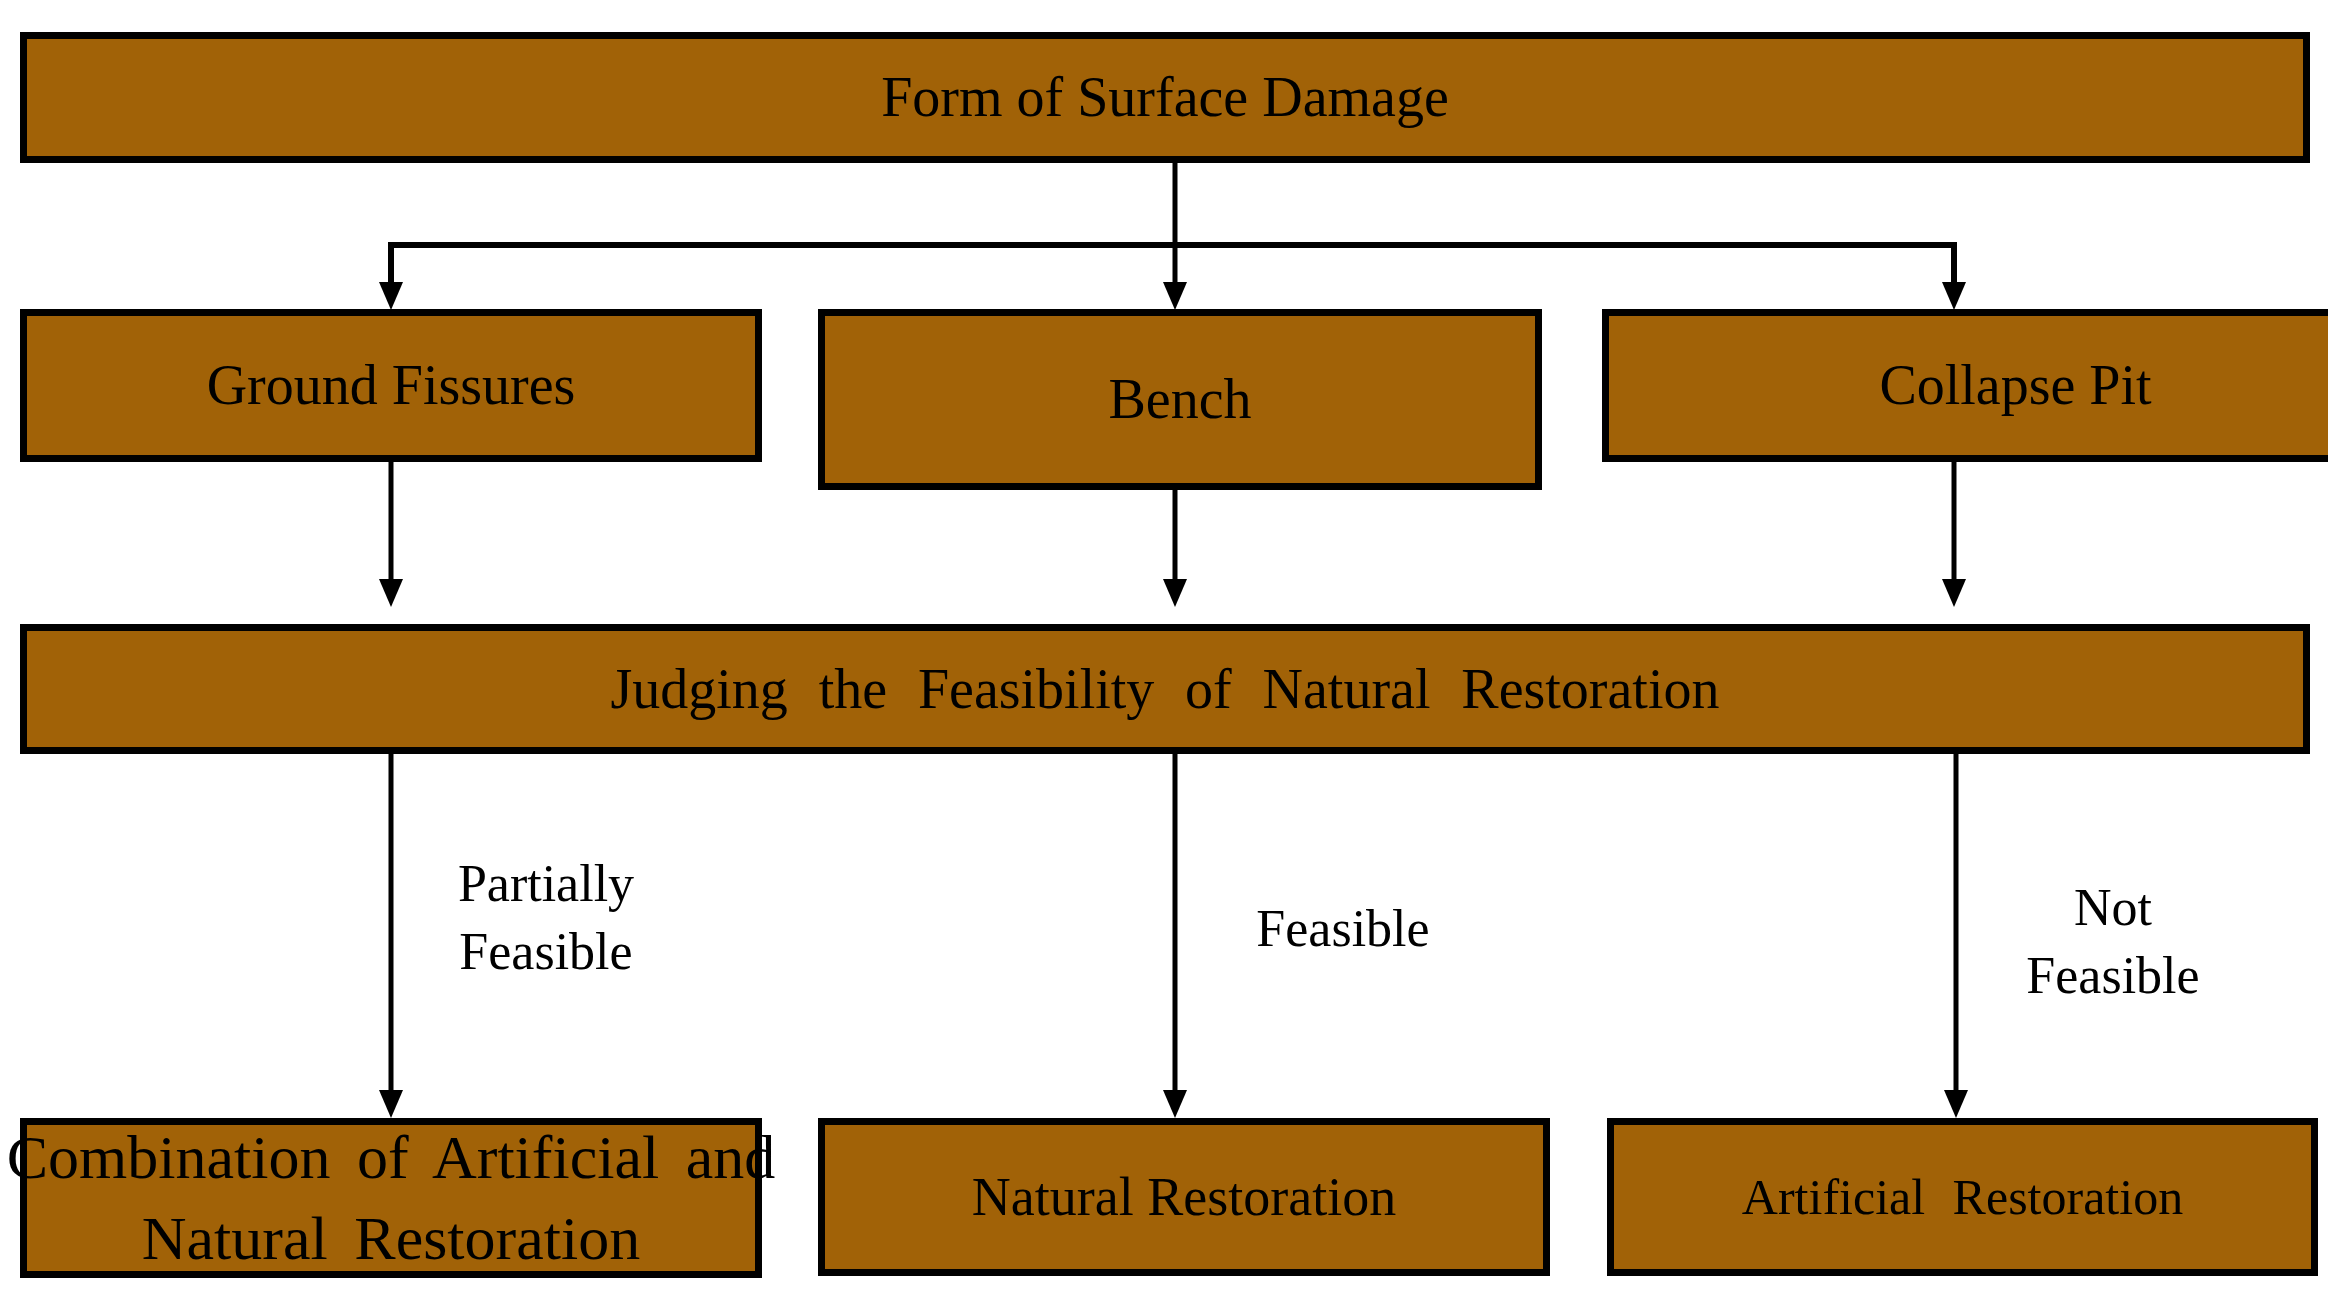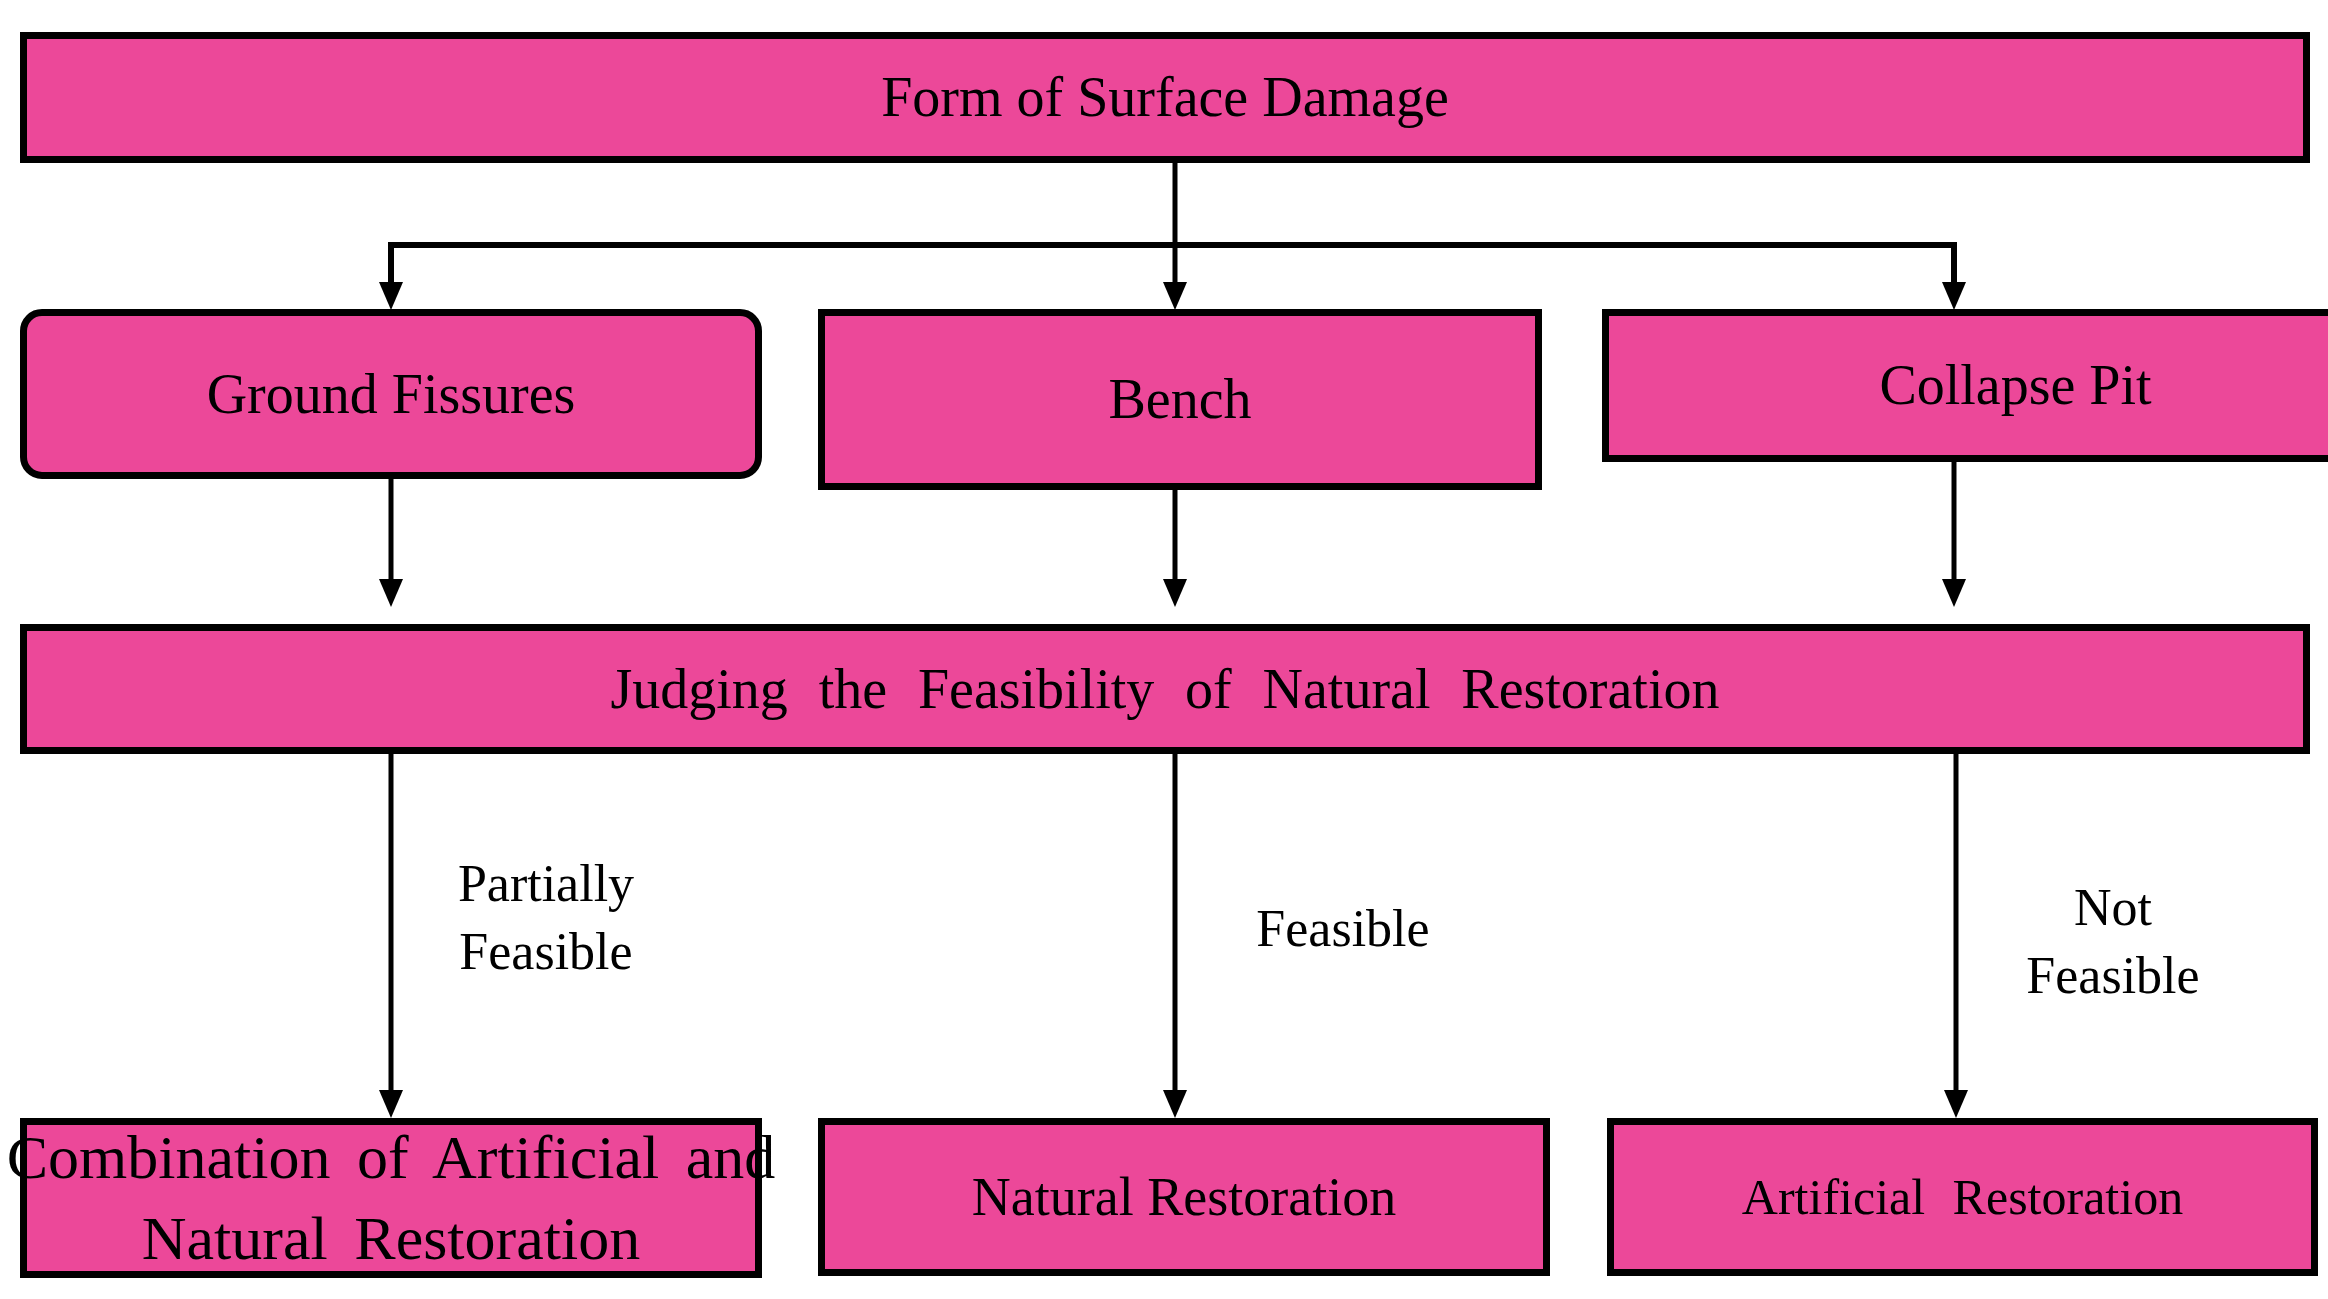--- a/index.html
+++ b/index.html
@@ -21,32 +21,32 @@
     left: 0;
     top: 0;
     width: 2328px;
     height: 1299px;
     pointer-events: none;
   }
   .node {
     position: absolute;
     box-sizing: border-box;
     border: 7px solid #000000;
-    background: #ec4899;
+    background: #a16207;
     display: flex;
     flex-direction: column;
     align-items: center;
     justify-content: center;
     text-align: center;
     font-size: 56px;
     line-height: 1.3;
   }
   .node .node-line { display: block; white-space: nowrap; }
   .n-root        { left: 20px;   top: 32px;   width: 2290px; height: 131px; }
-  .n-ground      { left: 20px;   top: 309px;  width: 742px;  height: 170px; border-radius: 22px; }
+  .n-ground      { left: 20px;   top: 309px;  width: 742px;  height: 153px; }
   .n-bench       { left: 818px;  top: 309px;  width: 724px;  height: 181px; }
   .n-collapse    { left: 1602px; top: 309px;  width: 827px;  height: 153px; }
   .n-judging     { left: 20px;   top: 624px;  width: 2290px; height: 130px; word-spacing: 0.30em; }
   .n-combination { left: 20px;   top: 1118px; width: 742px;  height: 160px; font-size: 62px; word-spacing: 0.18em; }
   .n-natural     { left: 818px;  top: 1118px; width: 732px;  height: 158px; font-size: 54px; }
   .n-artificial  { left: 1607px; top: 1118px; width: 711px;  height: 158px; font-size: 50px; word-spacing: 0.30em; }
   .edge-label {
     position: absolute;
     width: 300px;
     text-align: center;

